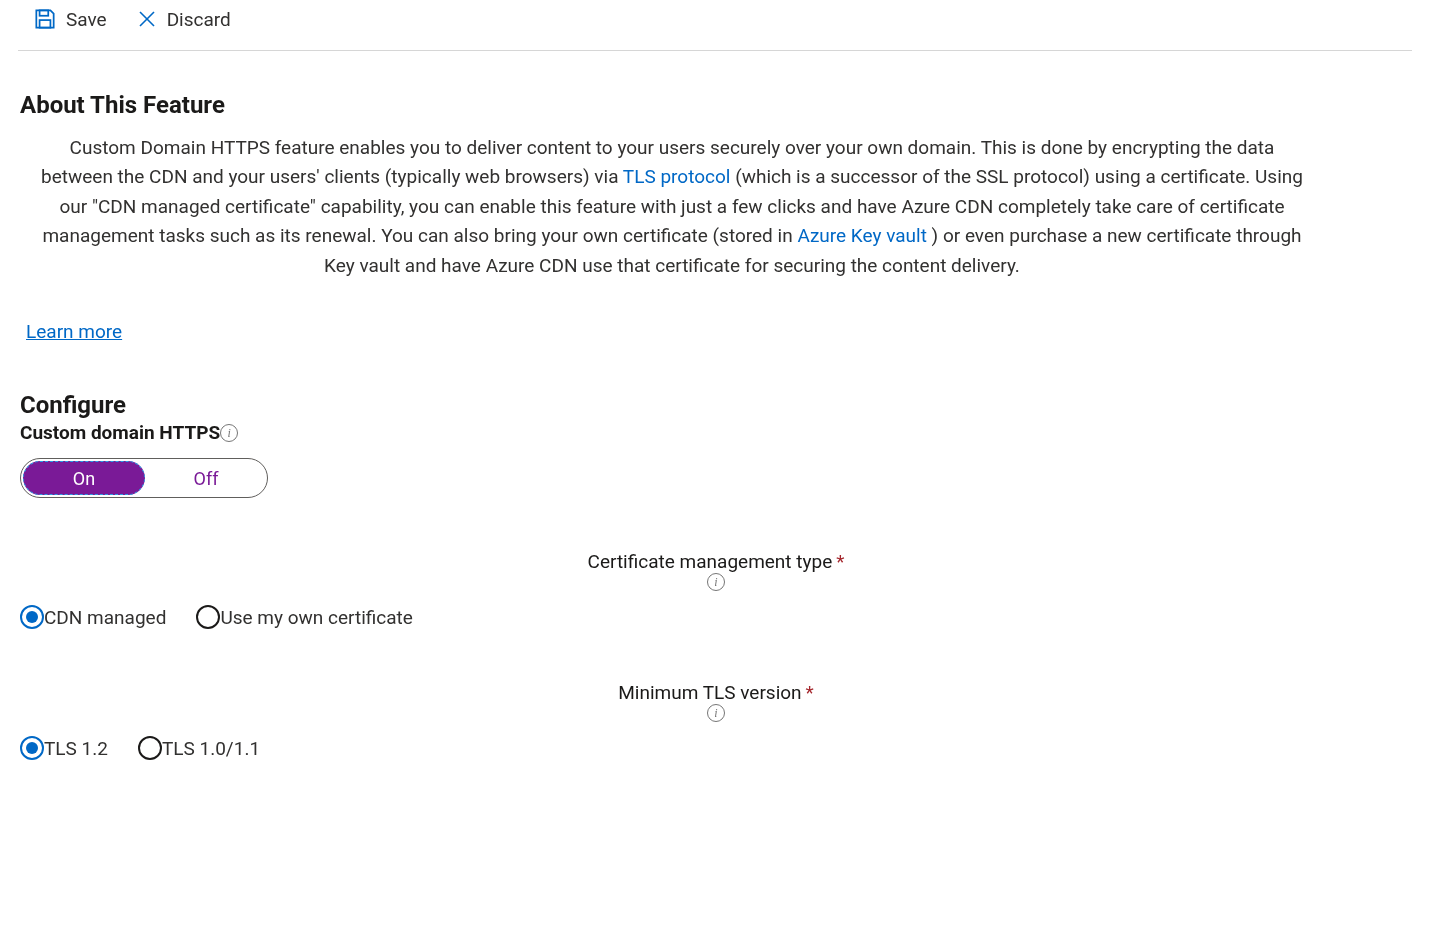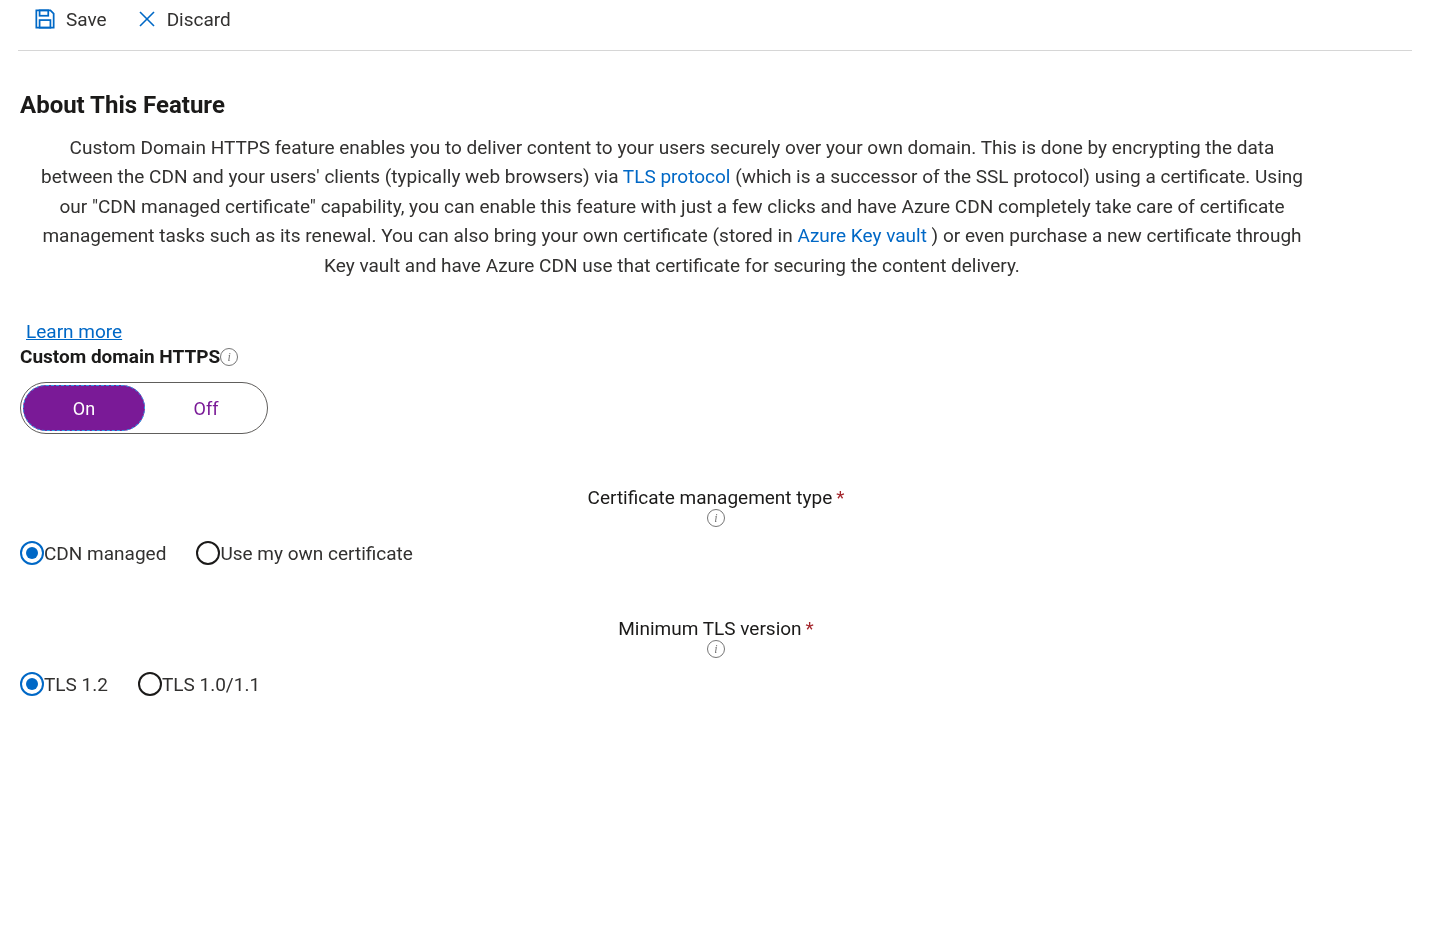--- a/index.html
+++ b/index.html
@@ -90,21 +90,21 @@
     font-style: italic;
     font-size: 12px;
     color: #767676;
     cursor: default;
     line-height: 1;
   }
   
   .pill {
     margin-top: 14px;
     width: 248px;
-    height: 52px;
+    height: 40px;
     border: 1px solid #605e5c;
     border-radius: 40px;
     display: flex;
     overflow: hidden;
     position: relative;
   }
   .pill-opt {
     flex: 1;
     display: flex;
     align-items: center;
@@ -186,20 +186,21 @@
     <h2 class="section-title">About This Feature</h2>
 
     <p class="body-text">
       <span>Custom Domain HTTPS feature enables you to deliver content to your users securely over your own domain. This is done by encrypting the data between the CDN and your users' clients (typically web browsers) via </span><a class="link">TLS protocol</a><span> (which is a successor of the SSL protocol) using a certificate. Using our "CDN managed certificate" capability, you can enable this feature with just a few clicks and have Azure CDN completely take care of certificate management tasks such as its renewal. You can also bring your own certificate (stored in </span><a class="link">Azure Key vault</a><span> ) or even purchase a new certificate through Key vault and have Azure CDN use that certificate for securing the content delivery.</span>
     </p>
 
     <div class="learn-more-wrap">
       <a class="link underline">Learn more</a>
     </div>
 
+    <h2 class="section-title tight">Configure</h2>
 
     <div class="field-label-row">
       <span class="field-label">Custom domain HTTPS</span>
       <span class="info-icon">i</span>
     </div>
 
     <div class="pill">
       <div class="pill-opt on">On</div>
       <div class="pill-opt off">Off</div>
     </div>

